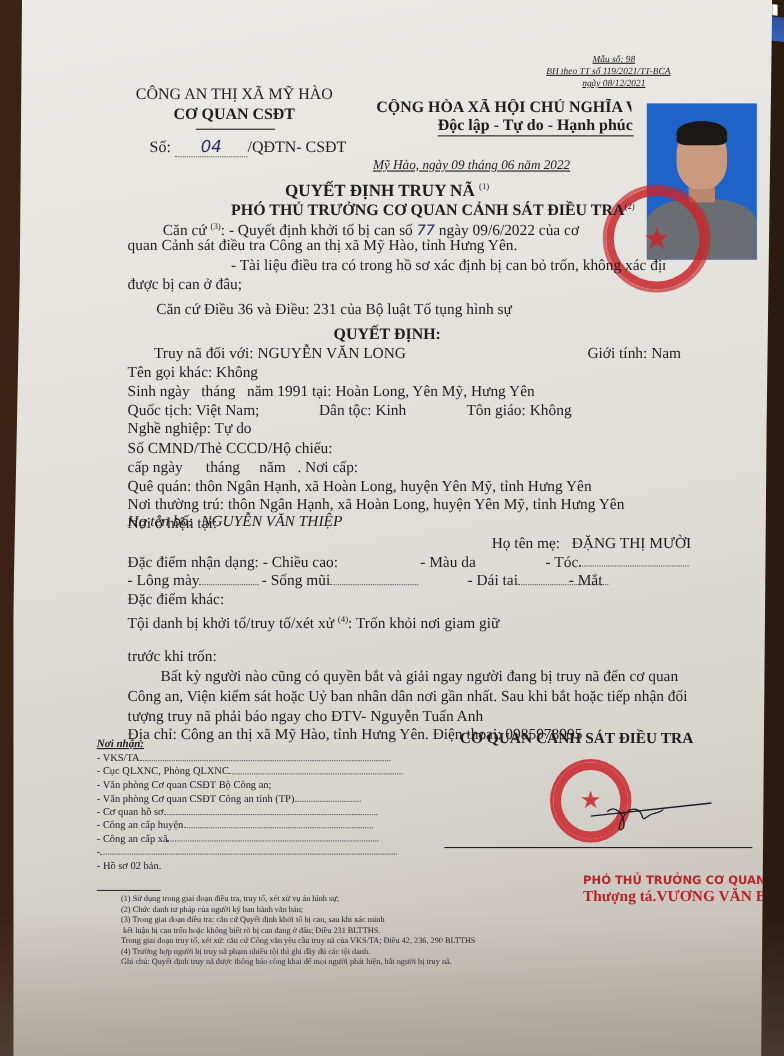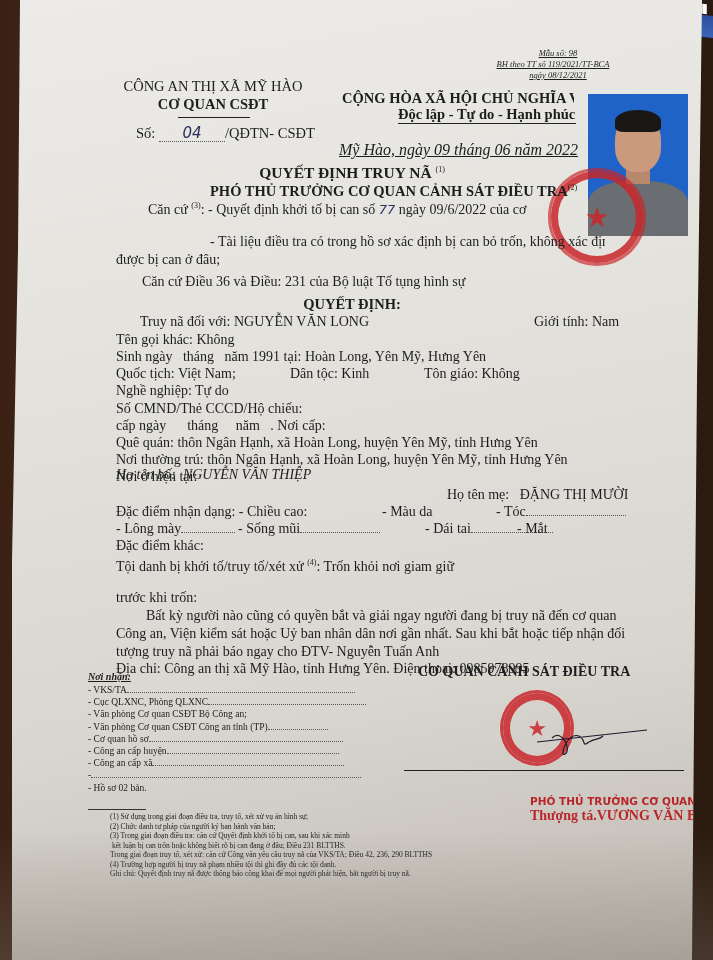--- a/index.html
+++ b/index.html
@@ -81,21 +81,21 @@
   <div class="txt center b" style="left:96px;top:96px;width:210px;font-size:14.5px;">CƠ QUAN CSĐT</div>
   <div class="hrule" style="left:166px;top:117px;width:72px;"></div>
   <div class="txt" style="left:124px;top:125px;font-size:14.5px;">
     <span>Số:</span>
     <span class="dotted" style="width:66px;text-align:center;"><span class="handwritten">04</span></span><span>/QĐTN- CSĐT</span>
   </div>
 
   <div class="txt b" style="left:330px;top:90px;font-size:14.5px;width:232px;overflow:hidden;">CỘNG HÒA XÃ HỘI CHỦ NGHĨA VIỆT NAM</div>
   <div class="txt b" style="left:386px;top:106px;font-size:14.5px;">Độc lập - Tự do - Hạnh phúc</div>
   <div class="hrule" style="left:386px;top:123px;width:178px;"></div>
-  <div class="txt i" style="left:327px;top:142px;font-size:16px;text-align:center;">Mỹ Hào, ngày 09 tháng 06 năm 2022</div>
+  <div class="txt i" style="left:327px;top:142px;font-size:12px;text-align:center;">Mỹ Hào, ngày 09 tháng 06 năm 2022</div>
 
   <div class="photo">
     <div class="shirt"></div>
     <div class="neck"></div>
     <div class="head"></div>
     <div class="hair"></div>
   </div>
 
   <div class="stamp" style="left:536px;top:168px;width:92px;height:92px;border-color:rgba(201,38,43,0.8);">
     <span class="star">★</span>
@@ -104,20 +104,21 @@
   <div class="txt b center" style="left:170px;top:162px;width:340px;font-size:15.5px;">
     <span>QUYẾT ĐỊNH TRUY NÃ</span> <sup style="font-size:8px;font-weight:normal;">(1)</sup>
   </div>
   <div class="txt b" style="left:198px;top:180px;font-size:14.5px;">
     <span>PHÓ THỦ TRƯỞNG CƠ QUAN CẢNH SÁT ĐIỀU TRA</span><sup style="font-size:8px;font-weight:normal;">(2)</sup>
   </div>
 
   <div class="txt" style="left:136px;top:198px;">
     <span>Căn cứ</span> <sup style="font-size:8px;">(3)</sup><span>: - Quyết định khởi tố bị can số </span><span class="handwritten" style="font-size:13px;">77</span><span> ngày 09/6/2022 của cơ</span>
   </div>
+  <div class="txt" style="left:104px;top:216px;">quan Cảnh sát điều tra Công an thị xã Mỹ Hào, tỉnh Hưng Yên.</div>
   <div class="txt" style="left:198px;top:234px;width:395px;overflow:hidden;">- Tài liệu điều tra có trong hồ sơ xác định bị can bỏ trốn, không xác định</div>
   <div class="txt" style="left:104px;top:252px;">được bị can ở đâu;</div>
   <div class="txt" style="left:130px;top:274px;">Căn cứ Điều 36 và Điều: 231 của Bộ luật Tố tụng hình sự</div>
 
   <div class="txt" style="left:128px;top:314px;">Truy nã đối với: NGUYỄN VĂN LONG</div>
   <div class="txt b center" style="left:240px;top:296px;width:200px;font-size:14.5px;">QUYẾT ĐỊNH:</div>
   <div class="txt" style="left:522px;top:314px;">Giới tính: Nam</div>
   <div class="txt" style="left:104px;top:332px;">Tên gọi khác: Không</div>
   <div class="txt" style="left:104px;top:349px;white-space:pre;">Sinh ngày   tháng   năm 1991 tại: Hoàn Long, Yên Mỹ, Hưng Yên</div>
   <div class="txt" style="left:104px;top:366px;">Quốc tịch: Việt Nam;</div>

